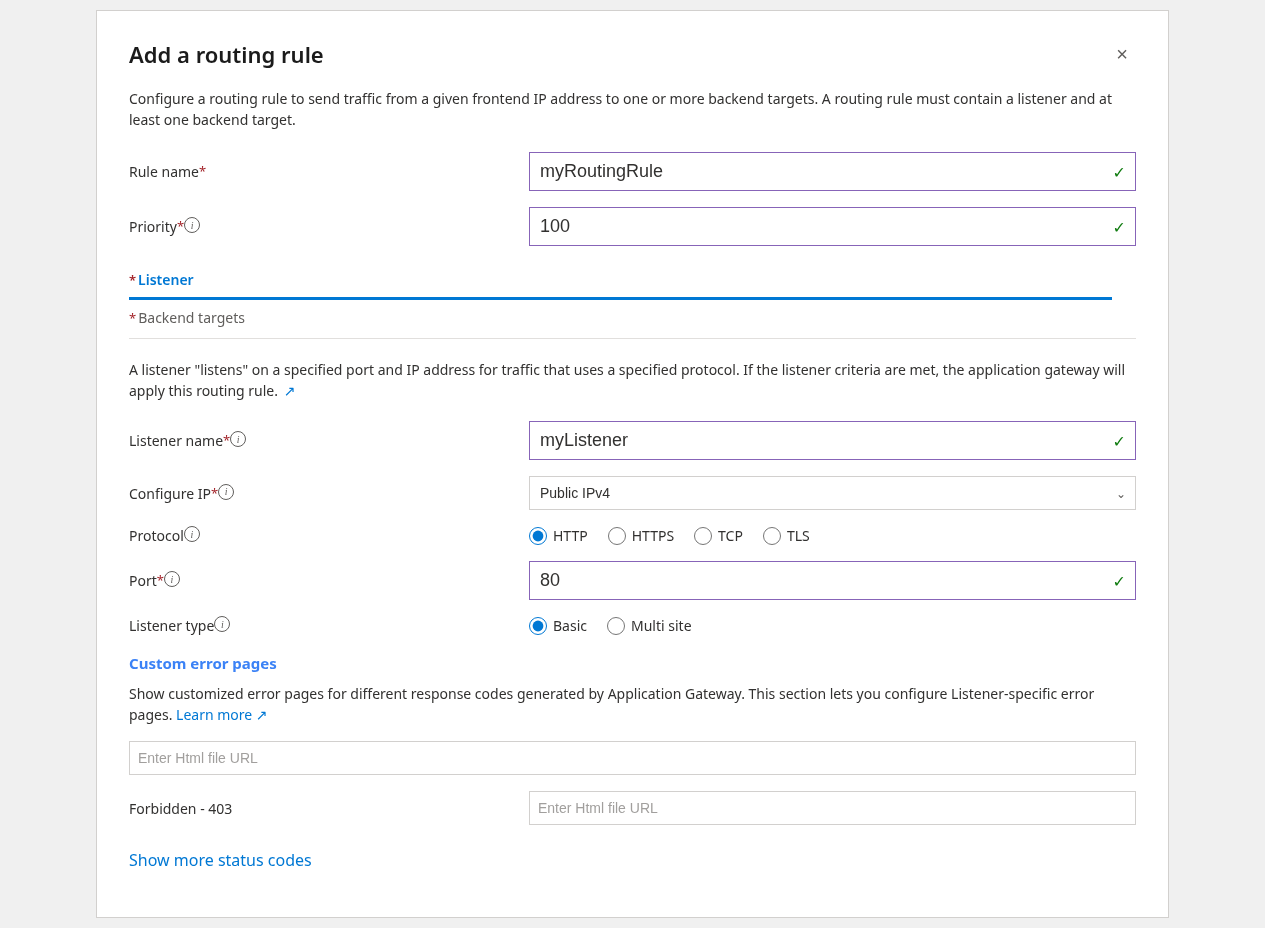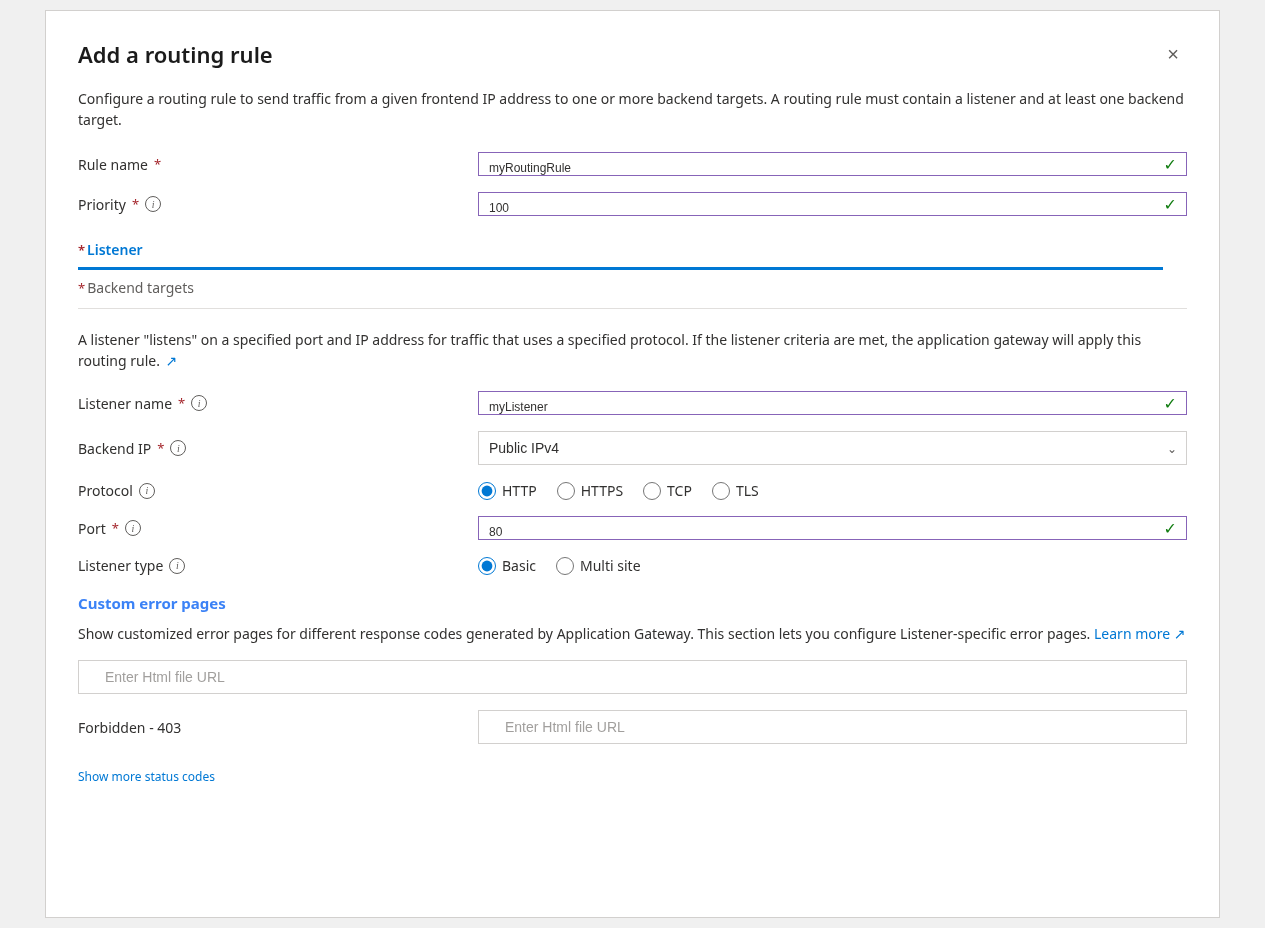--- a/index.html
+++ b/index.html
@@ -8,21 +8,21 @@
       display: flex;
       justify-content: center;
       align-items: center;
       min-height: 100vh;
       font-family: 'Segoe UI', system-ui, sans-serif;
       font-size: 14px;
       color: #323130;
     }
     .dialog {
       background: #fff;
-      width: 1175px;
+      width: 1073px;
       min-height: 908px;
       border: 1px solid #d2d0ce;
       padding: 28px 32px 32px 32px;
       position: relative;
     }
     .dialog-header {
       display: flex;
       justify-content: space-between;
       align-items: flex-start;
       margin-bottom: 18px;
@@ -49,22 +49,22 @@
     .form-row {
       display: flex;
       align-items: center;
       margin-bottom: 16px;
     }
     .form-label {
       width: 400px;
       font-size: 14px;
       color: #323130;
       display: flex;
-      align-items: center;
-      gap: 6px;
+      align-items: flex-start;
+      gap: 0;
       flex-shrink: 0;
     }
     .required-star {
       color: #a4262c;
       font-size: 13px;
     }
     .info-icon {
       display: inline-flex;
       align-items: center;
       justify-content: center;
@@ -86,22 +86,22 @@
       position: absolute;
       right: 10px;
       top: 50%;
       transform: translateY(-50%);
       color: #107c10;
       font-size: 16px;
     }
     .input-wrapper input {
       width: 100%;
       border: 1px solid #8764b8;
-      padding: 8px 36px 0 10px;
-      font-size: 12px;
+      padding: 8px 36px 8px 10px;
+      font-size: 18px;
       color: #323130;
       outline: none;
       background: #fff;
     }
     .input-wrapper input::placeholder { color: #a19f9d; }
 
     .select-wrapper {
       flex: 1;
       position: relative;
       text-decoration: underline;
@@ -206,32 +206,32 @@
       margin-bottom: 16px;
     }
     .error-pages-desc a { color: #0078d4; text-decoration: none; text-align: center; }
 
     .error-input-wrapper {
       flex: 1;
     }
     .error-input-wrapper input {
       width: 100%;
       border: 1px solid #d2d0ce;
-      padding: 8px 26px;
+      padding: 8px 8px;
       font-size: 14px;
       color: #a19f9d;
       outline: none;
       background: #fff;
     }
     .error-input-wrapper input::placeholder { color: #a19f9d; }
 
     .show-more-link {
       color: #0078d4;
       text-decoration: none;
-      font-size: 12px;
+      font-size: 16px;
       cursor: pointer;
       display: inline-block;
       margin-top: 8px;
     }
   </style>
 </head>
 <body>
 
 <div class="dialog">
 
@@ -287,21 +287,21 @@
         <span class="info-icon">i</span>
       </div>
       <div class="input-wrapper">
         <input type="text" value="myListener" style="">
         <span class="check-icon">✓</span>
       </div>
     </div>
 
     <div class="form-row">
       <div class="form-label">
-        <span>Backend IP</span>
+        <span>Configure IP</span>
         <span class="required-star">*</span>
         <span class="info-icon">i</span>
       </div>
       <div class="select-wrapper">
         <select>
           <option>Public IPv4</option>
           <option>Private IPv4</option>
         </select>
         <span class="chevron">⌄</span>
       </div>

